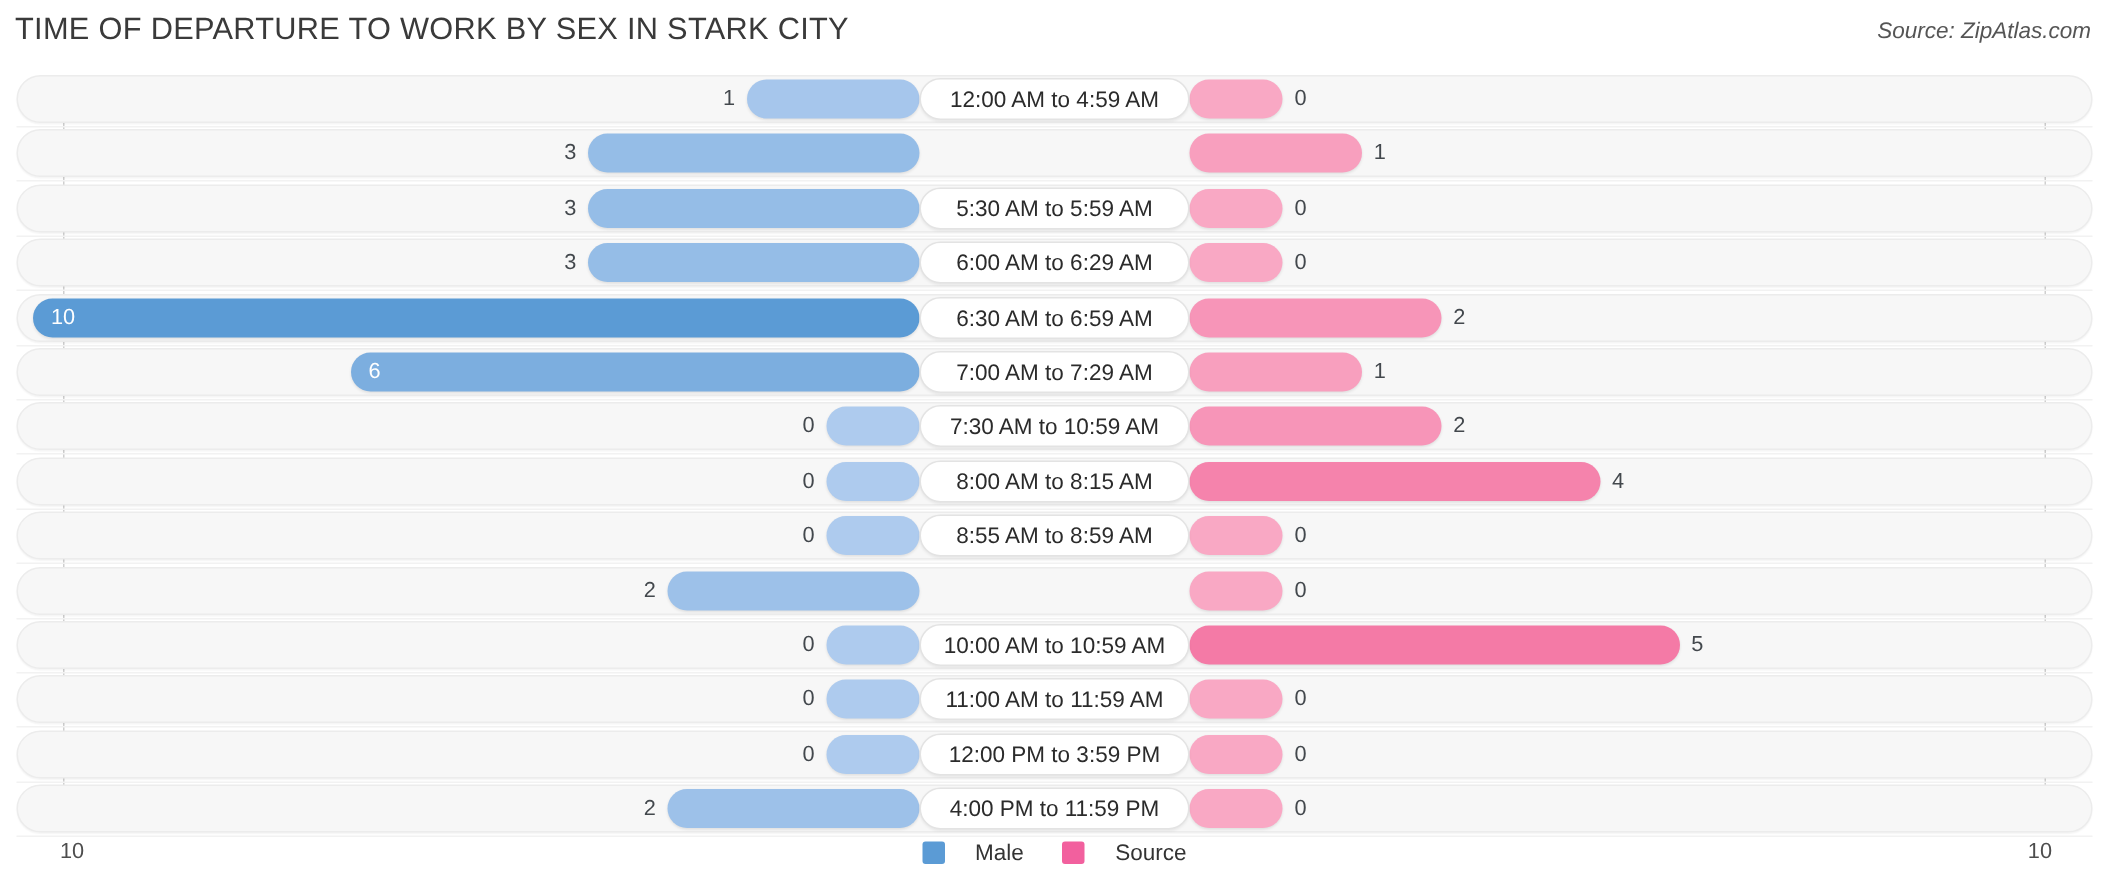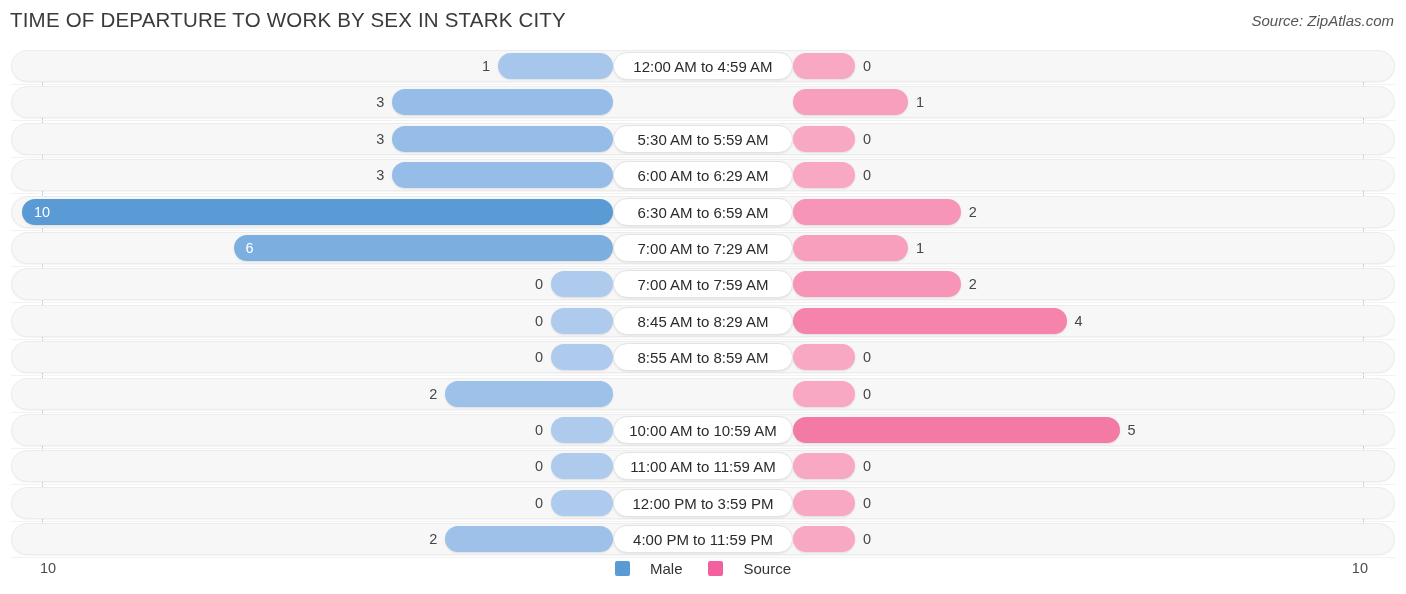--- a/index.html
+++ b/index.html
@@ -214,34 +214,34 @@
           <div class="track"></div>
           <div class="row-sep"></div>
           <div class="bar male" style="width: 62px; margin-right: 90px;">
             <div class="bar-inner" style="background: rgb(174, 203, 238);"></div>
           </div>
           <div class="bar female" style="width: 167.8px; margin-left: 90px;">
             <div class="bar-inner" style="background: rgb(247, 149, 184);"></div>
           </div>
           <div class="val male-out" style="right: calc(50% + 160px);">0</div>
           <div class="val female-out" style="left: calc(50% + 265.8px);">2</div>
-          <div class="center-label">7:00 AM to 7:59 AM</div>
+          <div class="center-label">7:30 AM to 10:59 AM</div>
         </div>
         <div class="row">
           <div class="track"></div>
           <div class="row-sep"></div>
           <div class="bar male" style="width: 62px; margin-right: 90px;">
             <div class="bar-inner" style="background: rgb(174, 203, 238);"></div>
           </div>
           <div class="bar female" style="width: 273.6px; margin-left: 90px;">
             <div class="bar-inner" style="background: rgb(245, 131, 172);"></div>
           </div>
           <div class="val male-out" style="right: calc(50% + 160px);">0</div>
           <div class="val female-out" style="left: calc(50% + 371.6px);">4</div>
-          <div class="center-label">8:45 AM to 8:29 AM</div>
+          <div class="center-label">8:00 AM to 8:15 AM</div>
         </div>
         <div class="row">
           <div class="track"></div>
           <div class="row-sep"></div>
           <div class="bar male" style="width: 62px; margin-right: 90px;">
             <div class="bar-inner" style="background: rgb(174, 203, 238);"></div>
           </div>
           <div class="bar female" style="width: 62px; margin-left: 90px;">
             <div class="bar-inner" style="background: rgb(249, 168, 196);"></div>
           </div>

